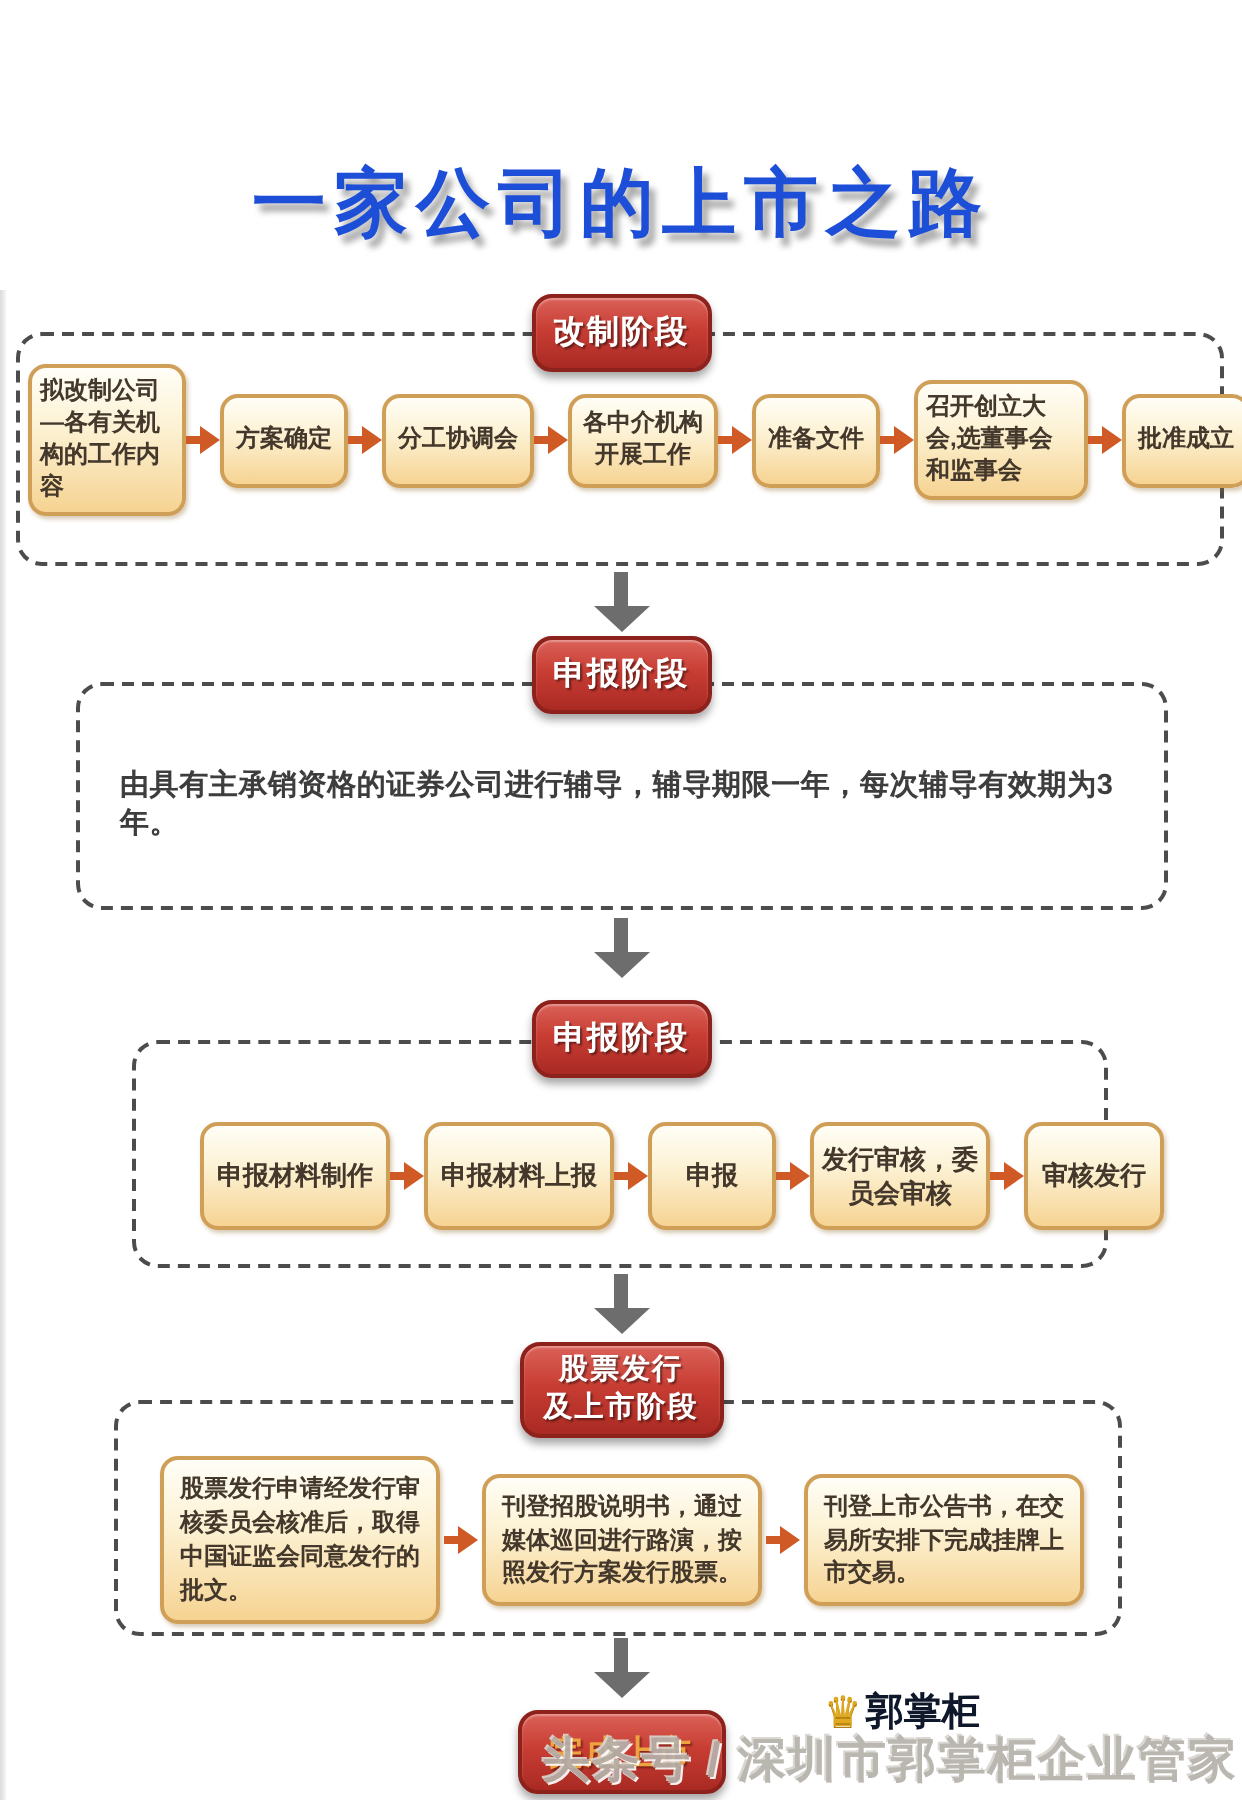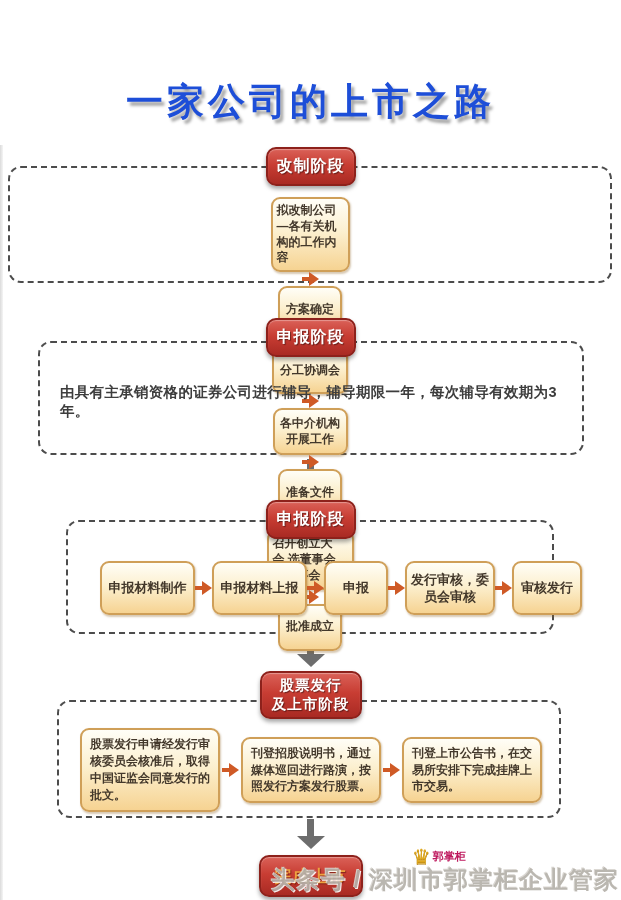--- a/index.html
+++ b/index.html
@@ -56,21 +56,21 @@
     box-shadow:0 3px 4px rgba(0,0,0,.35), inset 0 1px 1px rgba(255,255,255,.35);
     color:#eda33f; font-weight:bold; font-size:17px; letter-spacing:1px;
     text-shadow:1px 1px 1px rgba(90,20,10,.6);
   }
 
   
   .steps-row {
     position:absolute; display:flex; align-items:center;
     justify-content:space-between; z-index:2;
   }
-  #row1 { left:14px; top:197px; width:592px; height:74px;flex-direction:column; }
+  #row1 { left:14px; top:183px; width:592px; height:74px; }
   #row3 { left:100px; top:556px; width:458px; height:64px; }
   #row4 { left:80px; top:736px; width:462px; height:68px; }
   .step {
     box-sizing:border-box; flex:none;
     display:flex; align-items:center; justify-content:center;
     background:linear-gradient(180deg,#fffef7 0%,#fcf0d0 45%,#f6d392 100%);
     border:2px solid #cf9f58; border-radius:9px;
     box-shadow:1px 1.5px 2px rgba(140,100,40,.35);
     color:#43382b; font-weight:bold; text-align:center;
     padding:4px 4px; line-height:1.32;
@@ -126,21 +126,21 @@
     font-size:24px; font-weight:bold; letter-spacing:1px;
     color:#b5b1aa; opacity:.92;
     text-shadow:1px 1px 0 #ffffff, -1px -1px 0 #d8d5d0;
     white-space:nowrap;
   }
   .logo {
     position:absolute; left:412px; top:846px; z-index:6;
     display:flex; align-items:center; gap:2px;
   }
   .logo-icon { color:#dfa81e; font-size:21px; line-height:1; text-shadow:0 1px 0 #b07d10; }
-  .logo-text { font-size:11px; font-weight:bold; color:#be185d; line-height:1.05; }
+  .logo-text { font-size:19px; font-weight:bold; color:#0f172a; line-height:1.05; }
 </style>
 </head>
 <body>
 
 <div class="scan-edge"></div>
 
 <h1 class="page-title">一家公司的上市之路</h1>
 
 <div class="pill" id="pill1">改制阶段</div>
 <div class="dashed" id="dashed1"></div>

